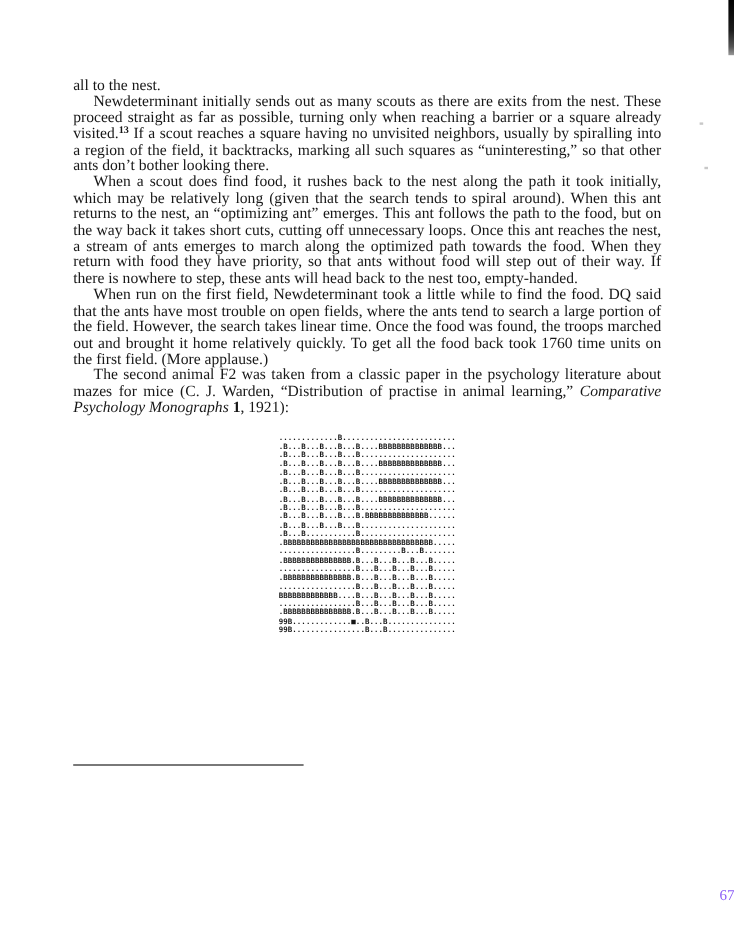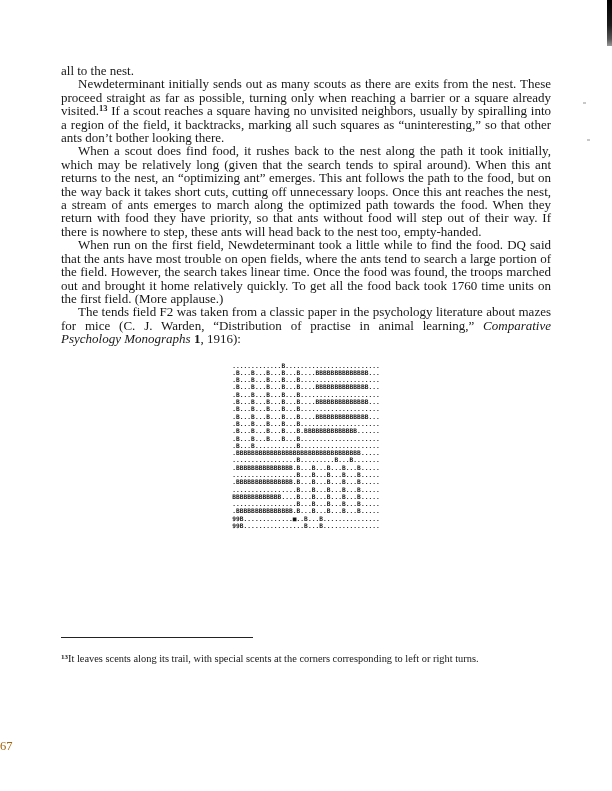--- a/index.html
+++ b/index.html
@@ -20,22 +20,22 @@
            font-family:"DejaVu Sans Mono", monospace;
            font-size:6.2px;line-height:7.3px;letter-spacing:0.06px;
            color:#151515;font-weight:bold;}
 
   .footnote-rule{position:absolute;left:61px;top:637px;width:192px;height:0;
                  border-top:1.3px solid #222;}
   .footnote{position:absolute;left:61px;top:643px;width:492px;
             font-size:10.4px;line-height:12.5px;text-align:justify;color:#171717;}
   .footnote sup.fnref{font-size:7px;top:-3px;}
 
-  .pageno{position:absolute;top:739px;left:0;width:612px;text-align:left;
-          font-size:12.5px;color:#a16207;}
+  .pageno{position:absolute;top:739px;left:0;width:612px;text-align:right;
+          font-size:12.5px;color:#8b5cf6;}
 
   .scan-bar{position:absolute;right:0;top:0;width:5px;height:46px;
             background:linear-gradient(to bottom,#000 0%,#1c1c1c 55%,#555 85%,#999 100%);}
   .speck{position:absolute;background:#c8c8c8;}
   .speck.s1{left:583px;top:102px;width:3px;height:2px;}
   .speck.s2{left:587px;top:139px;width:3px;height:2px;}
 </style>
 </head>
 <body>
 
@@ -48,21 +48,21 @@
   <div class="textblock">
 
     <p class="noindent">all to the nest.</p>
 
     <p><span>Newdeterminant initially sends out as many scouts as there are exits from the nest. These proceed straight as far as possible, turning only when reaching a barrier or a square already visited.</span><sup class="fnref">13</sup><span> If a scout reaches a square having no unvisited neighbors, usually by spiralling into a region of the field, it backtracks, marking all such squares as “uninteresting,” so that other ants don’t bother looking there.</span></p>
 
     <p>When a scout does find food, it rushes back to the nest along the path it took initially, which may be relatively long (given that the search tends to spiral around). When this ant returns to the nest, an “optimizing ant” emerges. This ant follows the path to the food, but on the way back it takes short cuts, cutting off unnecessary loops. Once this ant reaches the nest, a stream of ants emerges to march along the optimized path towards the food. When they return with food they have priority, so that ants without food will step out of their way. If there is nowhere to step, these ants will head back to the nest too, empty-handed.</p>
 
     <p>When run on the first field, Newdeterminant took a little while to find the food. DQ said that the ants have most trouble on open fields, where the ants tend to search a large portion of the field. However, the search takes linear time. Once the food was found, the troops marched out and brought it home relatively quickly. To get all the food back took 1760 time units on the first field. (More applause.)</p>
 
-    <p><span>The tends field F2 was taken from a classic paper in the psychology literature about mazes for mice (C. J. Warden, “Distribution of practise in animal learning,” </span><em class="cite">Comparative Psychology Monographs</em><strong class="vol"> 1</strong><span>, 1916):</span></p>
+    <p><span>The second animal F2 was taken from a classic paper in the psychology literature about mazes for mice (C. J. Warden, “Distribution of practise in animal learning,” </span><em class="cite">Comparative Psychology Monographs</em><strong class="vol"> 1</strong><span>, 1921):</span></p>
 
     <div class="figure">
       <pre class="maze">.............B.........................
 .B...B...B...B...B....BBBBBBBBBBBBBB...
 .B...B...B...B...B.....................
 .B...B...B...B...B....BBBBBBBBBBBBBB...
 .B...B...B...B...B.....................
 .B...B...B...B...B....BBBBBBBBBBBBBB...
 .B...B...B...B...B.....................
 .B...B...B...B...B....BBBBBBBBBBBBBB...
@@ -81,17 +81,16 @@
 .BBBBBBBBBBBBBBB.B...B...B...B...B.....
 99B.............■..B...B...............
 99B................B...B...............</pre>
     </div>
 
 
   </div>
 
   <div class="footnote-rule"></div>
 
-  <p class="footnote"><sup class="fnref">13</sup><span>It leaves scents along its trail, with special scents at the corners corresponding to left or right turns.</span></p>
 
   <div class="pageno">67</div>
 
 </div>
 
 </body></html>

